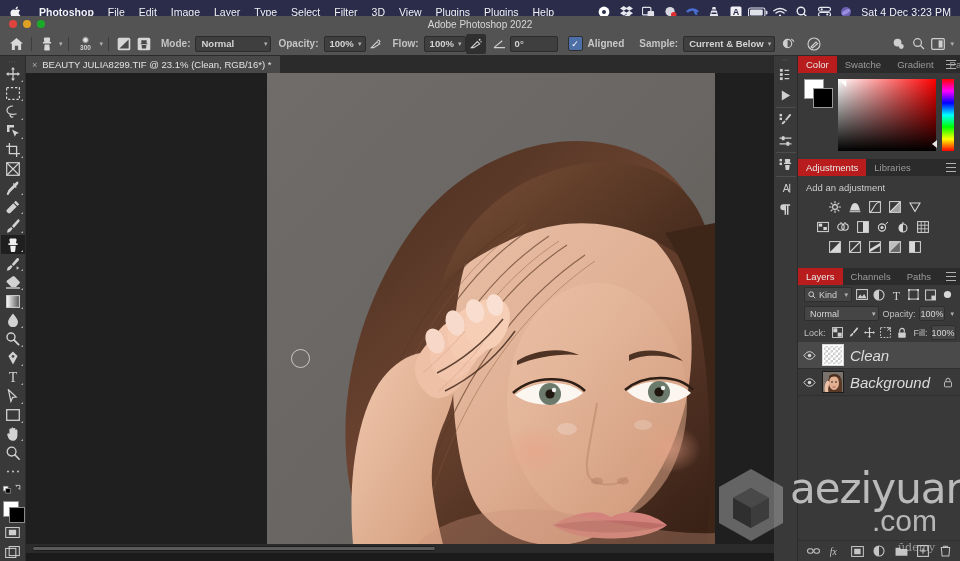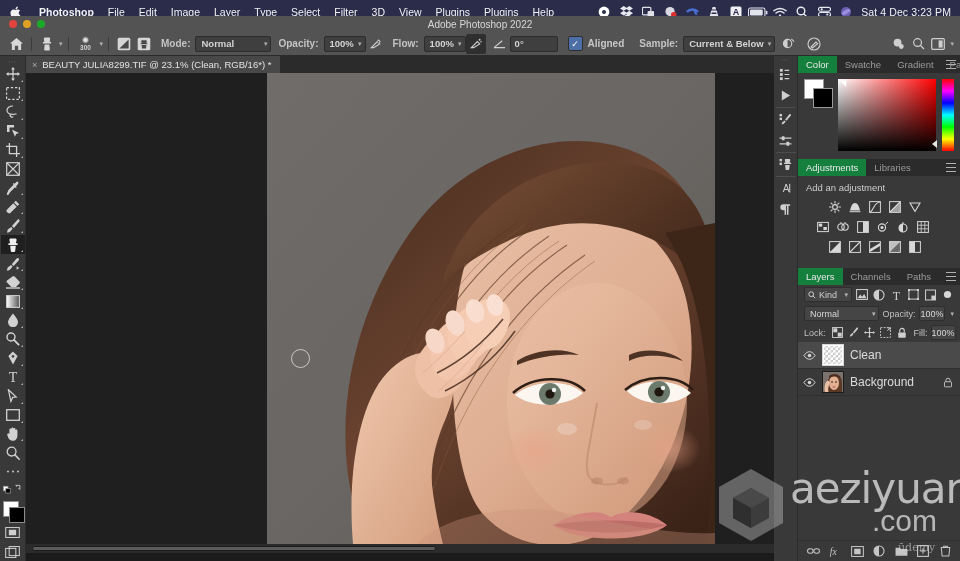--- a/index.html
+++ b/index.html
@@ -140,21 +140,21 @@
     position:absolute;left:798px;top:56px;width:162px;height:505px;
     background:#393939;display:flex;flex-direction:column;
   }
   .panel{background:#393939;}
   .ptabs{
     height:17px;background:#2b2b2b;display:flex;align-items:stretch;position:relative;
   }
   .ptab{
     display:flex;align-items:center;padding:0 8px;font-size:9.5px;color:#9a9a9a;
   }
-  .ptab.active{background:#15803d;color:#e8e8e8;text-align:center;}
+  .ptab.active{background:#b91c1c;color:#e8e8e8;text-align:center;}
   .pmenu{position:absolute;right:4px;top:4px;width:10px;height:9px;display:flex;flex-direction:column;justify-content:space-between;}
   .pmenu i{display:block;height:1px;background:#b0b0b0;}
 
   
   .colorbody{height:86px;position:relative;padding:6px 6px 0 6px;box-sizing:border-box;display:flex;gap:6px;}
   .csw{position:relative;width:28px;height:28px;flex:0 0 28px;}
   .cswfg{position:absolute;left:0;top:0;width:18px;height:18px;background:#fff;border:1px solid #9a9a9a;}
   .cswbg{position:absolute;left:9px;top:9px;width:18px;height:18px;background:#000;border:1px solid #9a9a9a;}
   .cfield{
     position:relative;flex:1;height:72px;
@@ -208,21 +208,21 @@
   .eye{width:14px;display:flex;align-items:center;justify-content:center;color:#d5d5d5;}
   .thumb{width:22px;height:22px;border:1px solid #1c1c1c;box-sizing:border-box;flex:0 0 22px;overflow:hidden;position:relative;}
   .thumb.empty{
     background-image:
       linear-gradient(45deg,#c9c9c9 25%,transparent 25%,transparent 75%,#c9c9c9 75%),
       linear-gradient(45deg,#c9c9c9 25%,#fff 25%,#fff 75%,#c9c9c9 75%);
     background-size:5px 5px;background-position:0 0,2.5px 2.5px;background-color:#fff;
     border:1px solid #d8d8d8;
   }
   .thumb.empty .sel{position:absolute;left:0;top:0;right:0;bottom:0;border:1px solid #fff;}
-  .lname{flex:1;font-size:12px;color:#dcdcdc;}
+  .lname{flex:1;font-size:15px;color:#dcdcdc;font-style:italic;}
   .llock{width:12px;display:flex;align-items:center;justify-content:center;color:#bdbdbd;}
 
   .layersfoot{
     height:20px;background:#393939;border-top:1px solid #2f2f2f;
     display:flex;align-items:center;justify-content:center;gap:9px;
   }
   .lf{width:13px;height:14px;display:flex;align-items:center;justify-content:center;color:#c6c6c6;}
 
   
   .watermark{

